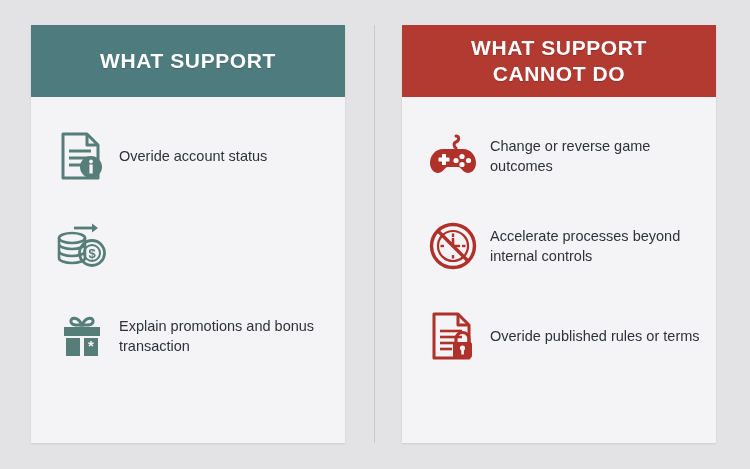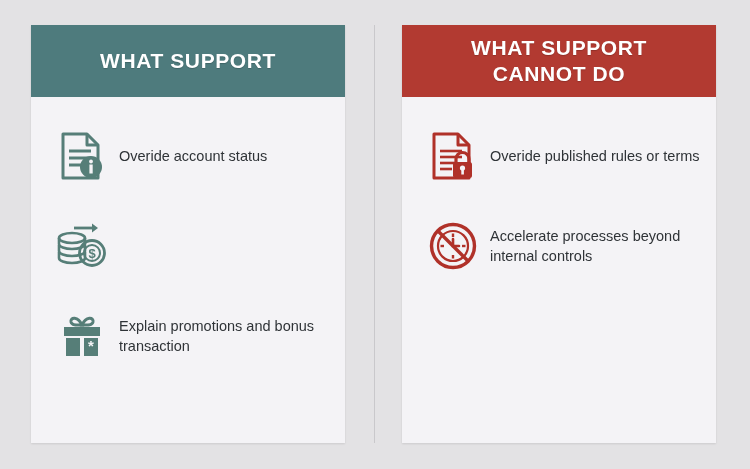--- a/index.html
+++ b/index.html
@@ -158,51 +158,67 @@
     </div>
   </div>
 
   <div class="card card-right">
     <div class="card-header">
       <div class="line">WHAT SUPPORT</div>
       <div class="line">CANNOT DO</div>
     </div>
     <div class="card-body">
 
+      <div class="item">
+        <span class="item-icon">
+          <svg width="54" height="48" viewBox="0 0 54 48">
+            <path d="M30 4 C34 4 33 9 30 10 C27 11 28 15 30 16" fill="none" stroke="#b03129" stroke-width="3" stroke-linecap="round"></path>
+            <path d="M17 17 H37 C45 17 50 24 50 31 C50 37 46 41 42 41 C38 41 36 37 33 35 H21
+                     C18 37 16 41 12 41 C8 41 4 37 4 31 C4 24 9 17 17 17 Z" fill="#b03129"></path>
+            <rect x="12.5" y="25.5" width="11" height="4" fill="#ffffff" rx="0.6"></rect>
+            <rect x="16" y="22" width="4" height="11" fill="#ffffff" rx="0.6"></rect>
+            <circle cx="36" cy="24.5" r="2.6" fill="#ffffff"></circle>
+            <circle cx="42.5" cy="28.5" r="2.6" fill="#ffffff"></circle>
+            <circle cx="36" cy="32.5" r="2.6" fill="#ffffff"></circle>
+            <circle cx="30" cy="28.5" r="2.6" fill="#ffffff"></circle>
+          </svg>
+        </span>
+        <span class="item-label">Change or reverse game outcomes</span>
+      </div>
+
+      <div class="item">
+        <span class="item-icon">
+          <svg width="50" height="50" viewBox="0 0 50 50">
+            <circle cx="25" cy="25" r="21.5" fill="none" stroke="#b03129" stroke-width="3.4"></circle>
+            <circle cx="25" cy="25" r="15" fill="none" stroke="#b03129" stroke-width="2.2"></circle>
+            <line x1="25" y1="12.5" x2="25" y2="16" stroke="#b03129" stroke-width="2.4"></line>
+            <line x1="25" y1="34" x2="25" y2="37.5" stroke="#b03129" stroke-width="2.4"></line>
+            <line x1="12.5" y1="25" x2="16" y2="25" stroke="#b03129" stroke-width="2.4"></line>
+            <line x1="34" y1="25" x2="37.5" y2="25" stroke="#b03129" stroke-width="2.4"></line>
+            <path d="M25 18 V25 H31" fill="none" stroke="#b03129" stroke-width="2.6" stroke-linecap="round"></path>
+            <line x1="10" y1="10" x2="40" y2="40" stroke="#b03129" stroke-width="3.4"></line>
+          </svg>
+        </span>
+        <span class="item-label">Accelerate processes beyond internal controls</span>
+      </div>
 
       <div class="item">
         <span class="item-icon">
           <svg width="46" height="50" viewBox="0 0 46 50">
             <path d="M4 3 H28 L39 14 V47 H4 Z" fill="none" stroke="#b03129" stroke-width="3" stroke-linejoin="round"></path>
             <path d="M28 3 V14 H39" fill="none" stroke="#b03129" stroke-width="3" stroke-linejoin="round"></path>
             <line x1="10" y1="20" x2="32" y2="20" stroke="#b03129" stroke-width="2.6"></line>
             <line x1="10" y1="26" x2="32" y2="26" stroke="#b03129" stroke-width="2.6"></line>
             <line x1="10" y1="32" x2="26" y2="32" stroke="#b03129" stroke-width="2.6"></line>
             <line x1="10" y1="38" x2="22" y2="38" stroke="#b03129" stroke-width="2.6"></line>
             <path d="M26 32 V28 A6.5 6.5 0 0 1 39 28 V32" fill="none" stroke="#b03129" stroke-width="3.2"></path>
             <rect x="23" y="31" width="19" height="16" rx="2.5" fill="#b03129"></rect>
             <circle cx="32.5" cy="37" r="2.6" fill="#f4f3f6"></circle>
             <rect x="31.3" y="38.5" width="2.6" height="5" fill="#f4f3f6"></rect>
           </svg>
         </span>
         <span class="item-label">Overide published rules or terms</span>
       </div>
 
-      <div class="item">
-        <span class="item-icon">
-          <svg width="50" height="50" viewBox="0 0 50 50">
-            <circle cx="25" cy="25" r="21.5" fill="none" stroke="#b03129" stroke-width="3.4"></circle>
-            <circle cx="25" cy="25" r="15" fill="none" stroke="#b03129" stroke-width="2.2"></circle>
-            <line x1="25" y1="12.5" x2="25" y2="16" stroke="#b03129" stroke-width="2.4"></line>
-            <line x1="25" y1="34" x2="25" y2="37.5" stroke="#b03129" stroke-width="2.4"></line>
-            <line x1="12.5" y1="25" x2="16" y2="25" stroke="#b03129" stroke-width="2.4"></line>
-            <line x1="34" y1="25" x2="37.5" y2="25" stroke="#b03129" stroke-width="2.4"></line>
-            <path d="M25 18 V25 H31" fill="none" stroke="#b03129" stroke-width="2.6" stroke-linecap="round"></path>
-            <line x1="10" y1="10" x2="40" y2="40" stroke="#b03129" stroke-width="3.4"></line>
-          </svg>
-        </span>
-        <span class="item-label">Accelerate processes beyond internal controls</span>
-      </div>
-
     </div>
   </div>
 
 </div>
 
 </body></html>

